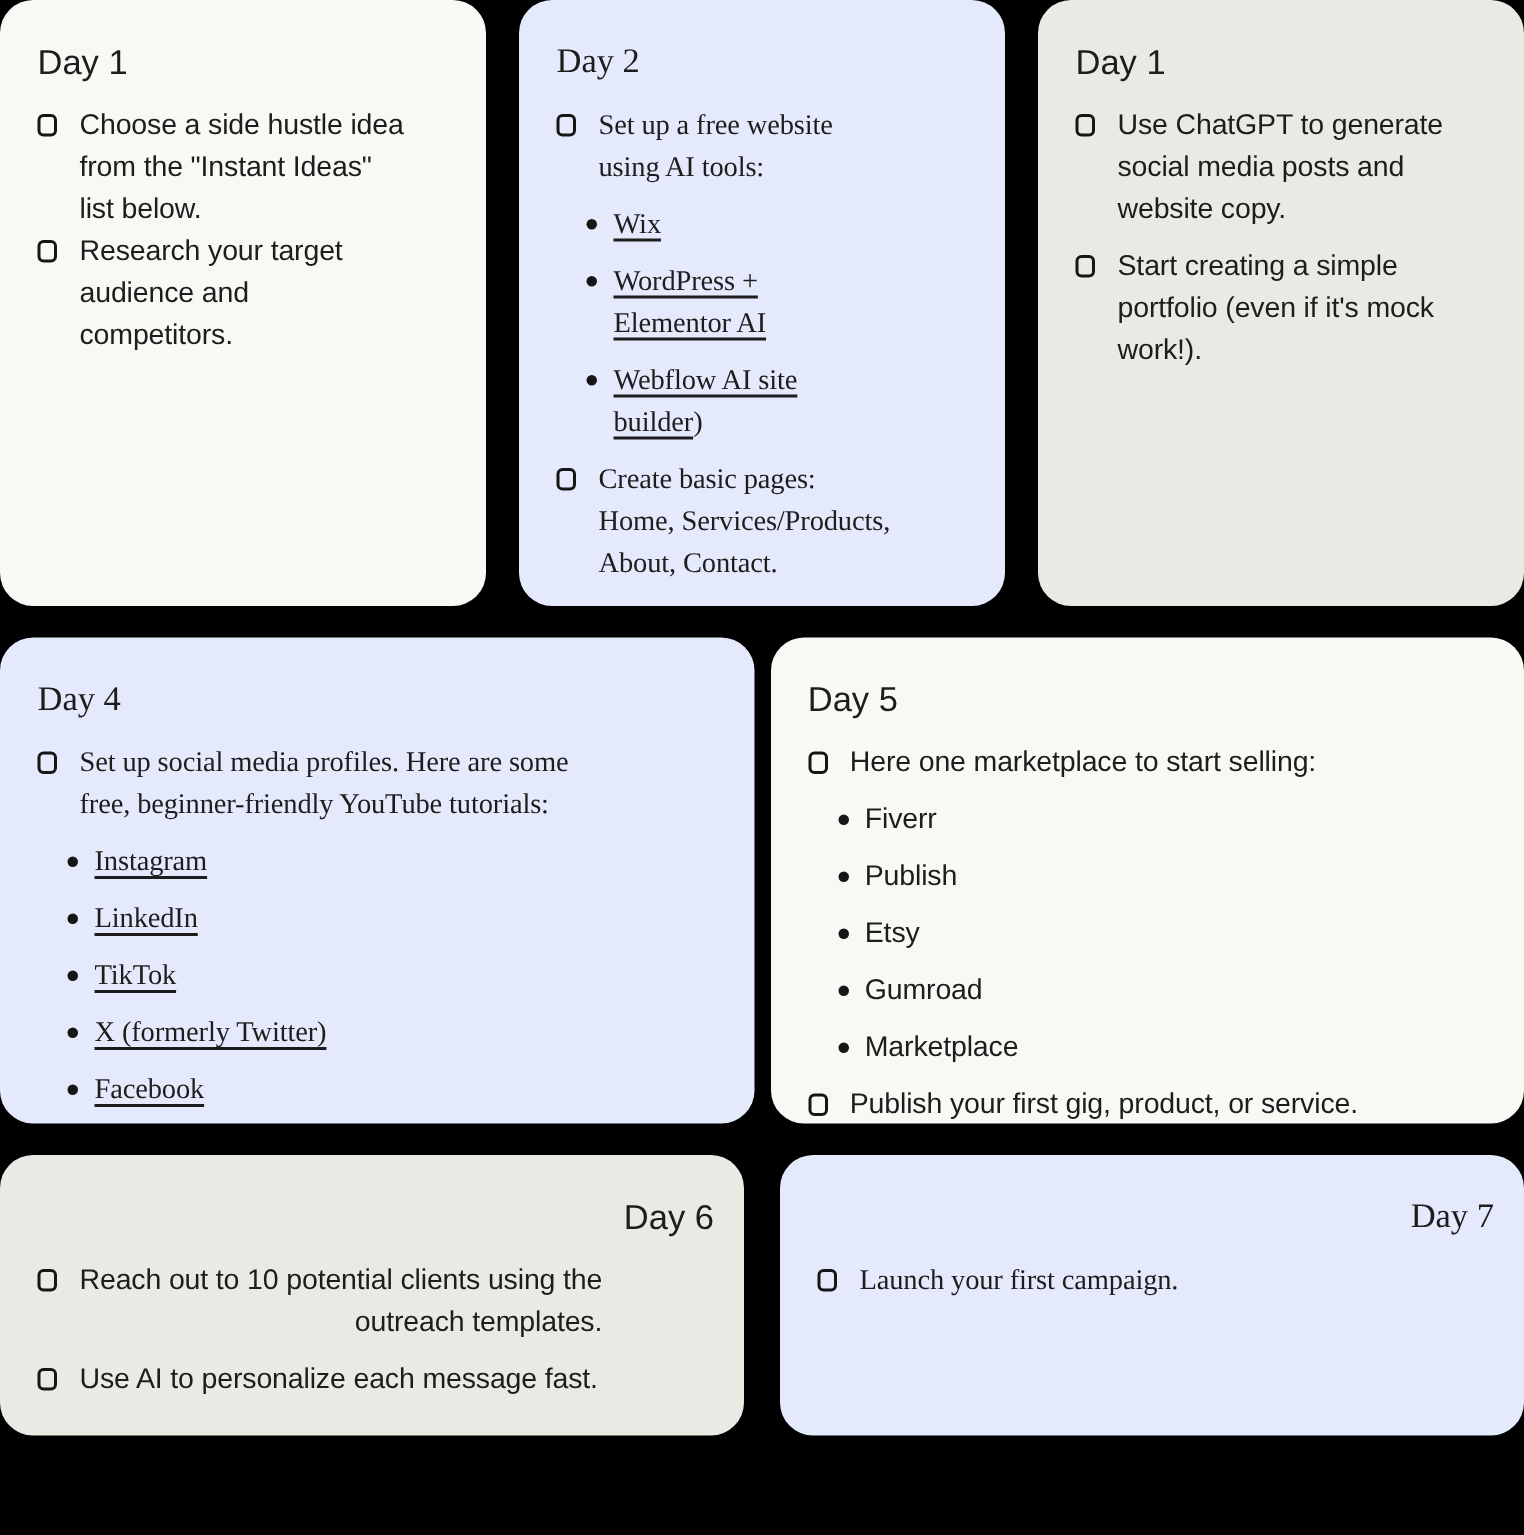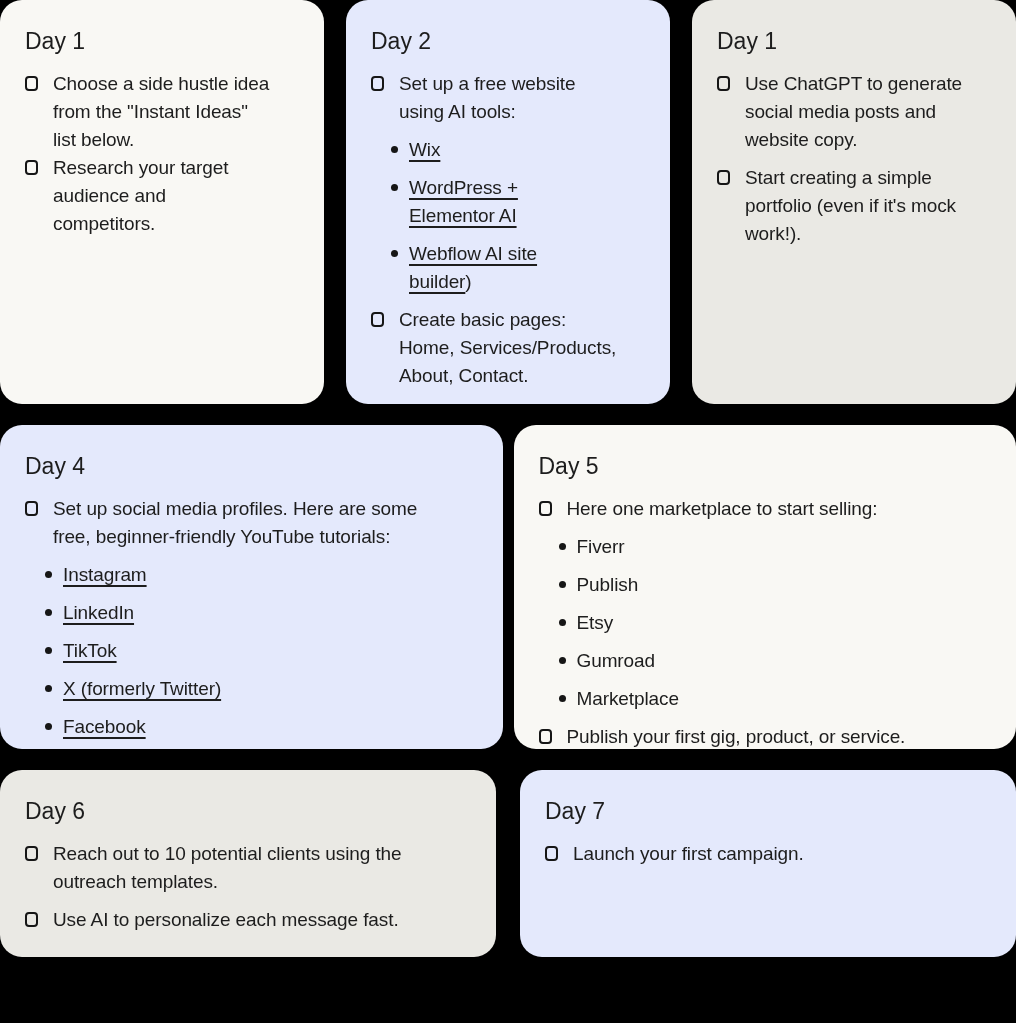--- a/index.html
+++ b/index.html
@@ -14,30 +14,30 @@
     font-family: "Liberation Sans", "DejaVu Sans", sans-serif;
     color: var(--text, #1D1D1D);
     display: flex;
     flex-direction: column;
     gap: 21px;
     overflow: hidden;
   }
   .row { display: flex; }
   .row-top    { gap: 22px; height: 404px; }
   .row-mid    { gap: 11px; height: 324px; }
-  .row-bottom { gap: 24px; height: 187px; }
+  .row-bottom { gap: 24px; height: 187px; text-align: right; }
   .card {
     flex: 1 1 0;
     border-radius: 22px;
     padding: 24px 20px 24px 25px;
     box-sizing: border-box;
     overflow: hidden;
   }
   .theme-cream    { background: var(--cream,    #F9F8F4); }
-  .theme-lavender { background: var(--lavender, #E4E9FC); }
+  .theme-lavender { background: var(--lavender, #E4E9FC); font-family: Liberation Serif, serif; }
   .theme-greige   { background: var(--greige,   #EAE9E4); }
   .card-title {
     font-size: 23px;
     font-weight: 400;
     line-height: 30px;
     margin: 2px 0 14px 0;
     color: var(--text, #1D1D1D);
   }
   .item {
     display: flex;

